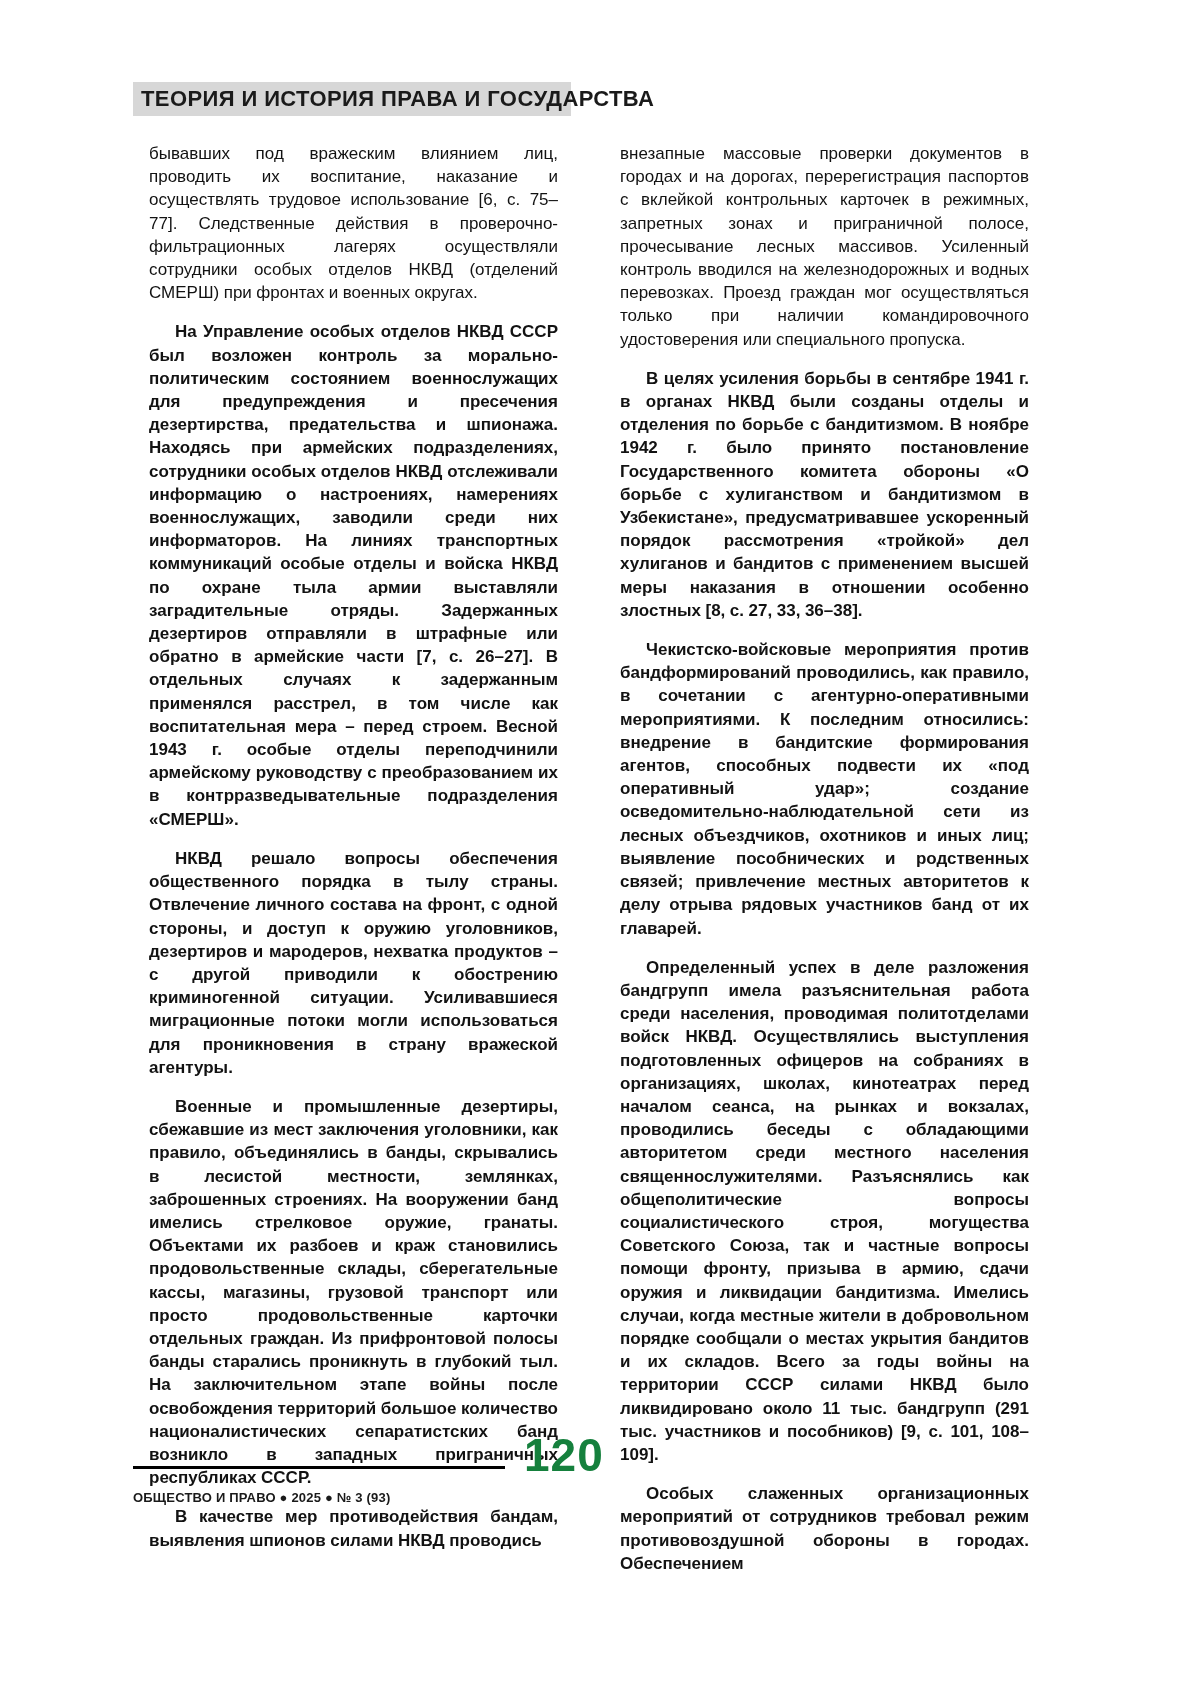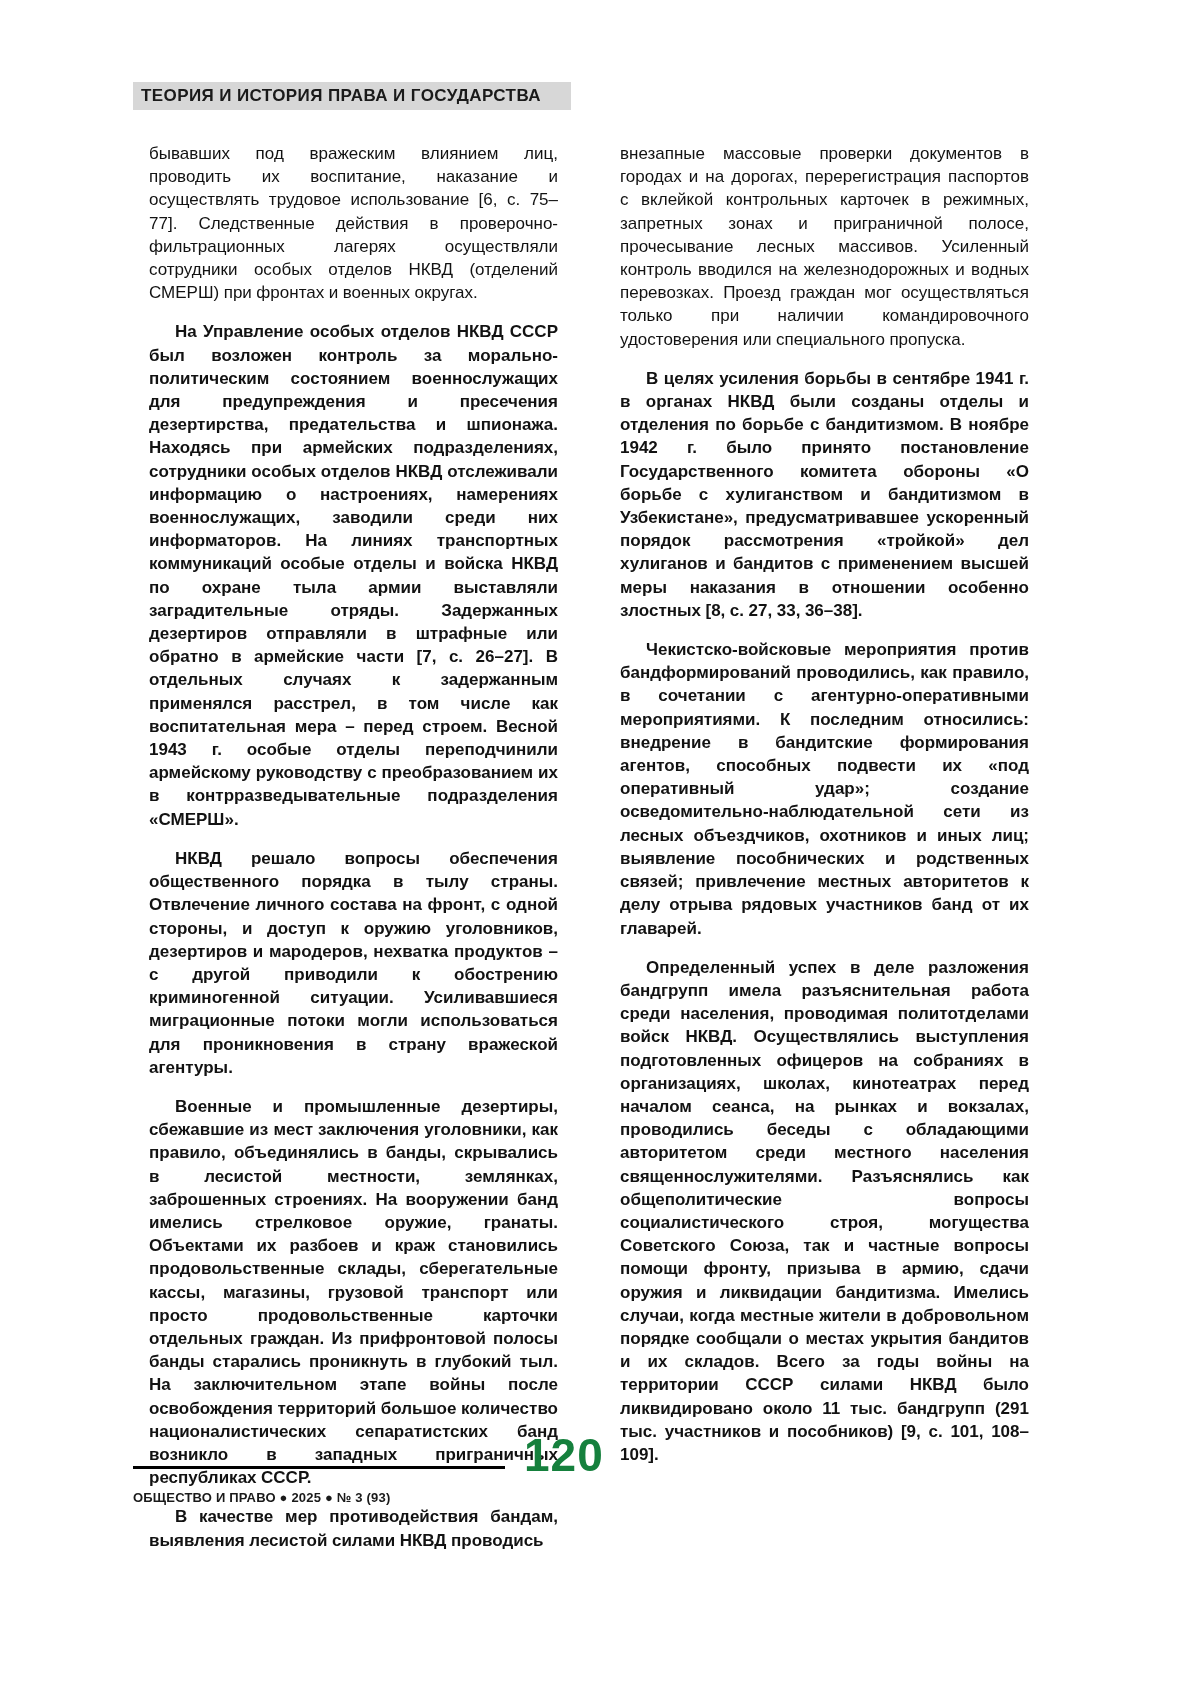--- a/index.html
+++ b/index.html
@@ -16,21 +16,21 @@
     font-family: "Liberation Sans", sans-serif;
     overflow: hidden;
   }
   .header-band {
     position: absolute;
     left: 133px;
     top: 82px;
     width: 420px;
     background: #d7d7d7;
     padding: 4px 10px 4px 8px;
-    font-size: 17px;
+    font-size: 22px;
     font-weight: bold;
     letter-spacing: 0.4px;
     color: #1a1a1a;
     white-space: nowrap;
   }
   .columns {
     position: absolute;
     left: 133px;
     top: 126px;
     width: 912px;
@@ -88,27 +88,28 @@
   <div class="header-band">
     <span>ТЕОРИЯ И ИСТОРИЯ ПРАВА И ГОСУДАРСТВА</span>
   </div>
 
   <div class="columns">
     <div class="col">
         <p class="para">бывавших под вражеским влиянием лиц, проводить их воспитание, наказание и осуществлять трудовое использование [6, с. 75–77]. Следственные действия в проверочно-фильтрационных лагерях осуществляли сотрудники особых отделов НКВД (отделений СМЕРШ) при фронтах и военных округах.</p>
         <p class="para indent">На Управление особых отделов НКВД СССР был возложен контроль за морально-политическим состоянием военнослужащих для предупреждения и пресечения дезертирства, предательства и шпионажа. Находясь при армейских подразделениях, сотрудники особых отделов НКВД отслеживали информацию о настроениях, намерениях военнослужащих, заводили среди них информаторов. На линиях транспортных коммуникаций особые отделы и войска НКВД по охране тыла армии выставляли заградительные отряды. Задержанных дезертиров отправляли в штрафные или обратно в армейские части [7, с. 26–27]. В отдельных случаях к задержанным применялся расстрел, в том числе как воспитательная мера – перед строем. Весной 1943 г. особые отделы переподчинили армейскому руководству с преобразованием их в контрразведывательные подразделения «СМЕРШ».</p>
         <p class="para indent">НКВД решало вопросы обеспечения общественного порядка в тылу страны. Отвлечение личного состава на фронт, с одной стороны, и доступ к оружию уголовников, дезертиров и мародеров, нехватка продуктов – с другой приводили к обострению криминогенной ситуации. Усиливавшиеся миграционные потоки могли использоваться для проникновения в страну вражеской агентуры.</p>
         <p class="para indent">Военные и промышленные дезертиры, сбежавшие из мест заключения уголовники, как правило, объединялись в банды, скрывались в лесистой местности, землянках, заброшенных строениях. На вооружении банд имелись стрелковое оружие, гранаты. Объектами их разбоев и краж становились продовольственные склады, сберегательные кассы, магазины, грузовой транспорт или просто продовольственные карточки отдельных граждан. Из прифронтовой полосы банды старались проникнуть в глубокий тыл. На заключительном этапе войны после освобождения территорий большое количество националистических сепаратистских банд возникло в западных приграничных республиках СССР.</p>
-        <p class="para indent">В качестве мер противодействия бандам, выявления лесистой силами НКВД проводись</p>
+        <p class="para indent">В качестве мер противодействия бандам, выявления шпионов силами НКВД проводись</p>
       </div>
     <div class="col">
         <p class="para">внезапные массовые проверки документов в городах и на дорогах, перерегистрация паспортов с вклейкой контрольных карточек в режимных, запретных зонах и приграничной полосе, прочесывание лесных массивов. Усиленный контроль вводился на железнодорожных и водных перевозках. Проезд граждан мог осуществляться только при наличии командировочного удостоверения или специального пропуска.</p>
         <p class="para indent">В целях усиления борьбы в сентябре 1941 г. в органах НКВД были созданы отделы и отделения по борьбе с бандитизмом. В ноябре 1942 г. было принято постановление Государственного комитета обороны «О борьбе с хулиганством и бандитизмом в Узбекистане», предусматривавшее ускоренный порядок рассмотрения «тройкой» дел хулиганов и бандитов с применением высшей меры наказания в отношении особенно злостных [8, с. 27, 33, 36–38].</p>
         <p class="para indent">Чекистско-войсковые мероприятия против бандформирований проводились, как правило, в сочетании с агентурно-оперативными мероприятиями. К последним относились: внедрение в бандитские формирования агентов, способных подвести их «под оперативный удар»; создание осведомительно-наблюдательной сети из лесных объездчиков, охотников и иных лиц; выявление пособнических и родственных связей; привлечение местных авторитетов к делу отрыва рядовых участников банд от их главарей.</p>
         <p class="para indent">Определенный успех в деле разложения бандгрупп имела разъяснительная работа среди населения, проводимая политотделами войск НКВД. Осуществлялись выступления подготовленных офицеров на собраниях в организациях, школах, кинотеатрах перед началом сеанса, на рынках и вокзалах, проводились беседы с обладающими авторитетом среди местного населения священнослужителями. Разъяснялись как общеполитические вопросы социалистического строя, могущества Советского Союза, так и частные вопросы помощи фронту, призыва в армию, сдачи оружия и ликвидации бандитизма. Имелись случаи, когда местные жители в добровольном порядке сообщали о местах укрытия бандитов и их складов. Всего за годы войны на территории СССР силами НКВД было ликвидировано около 11 тыс. бандгрупп (291 тыс. участников и пособников) [9, с. 101, 108–109].</p>
+        <p class="para indent">Особых слаженных организационных мероприятий от сотрудников требовал режим противовоздушной обороны в городах. Обеспечением</p>
       </div>
   </div>
 
   <div class="footer-rule"></div>
 
   <div class="page-number">120</div>
 
   <div class="footer-text">ОБЩЕСТВО И ПРАВО ● 2025 ● № 3 (93)</div>
 
 </div>

